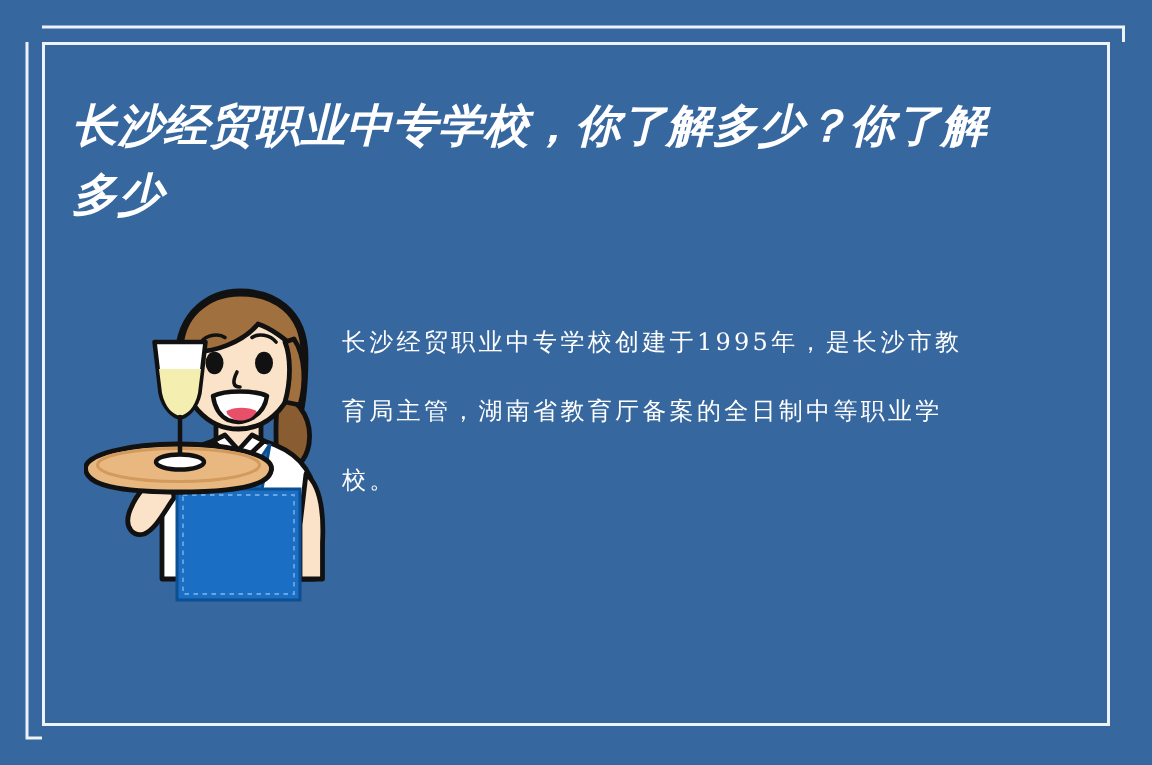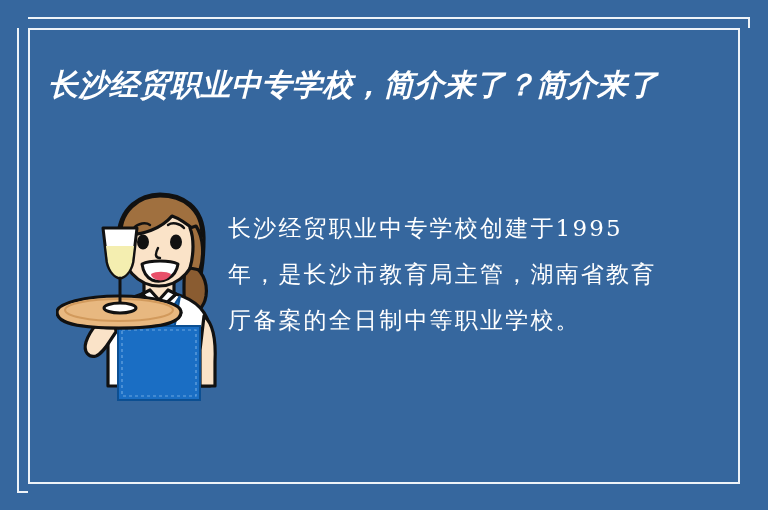--- a/index.html
+++ b/index.html
@@ -83,38 +83,38 @@
     height: 215px;
   }
   
   .body-text {
     position: absolute;
     left: 228px;
     top: 205px;
     width: 430px;
     color: #ffffff;
     font-family: "DejaVu Serif", serif;
-    font-size: 23px;
+    font-size: 16px;
     line-height: 46px;
     letter-spacing: 2.2px;
     text-align: left;
     white-space: pre-wrap;
   }
 </style>
 </head>
 <body>
 
 <div id="poster">
 
   <div class="frame-outer"></div>
   <div class="frame-outer-mask"></div>
   <div class="frame-inner"></div>
   <div class="frame-inner-mask"></div>
 
-  <div class="title">长沙经贸职业中专学校，简介来了？简介来了</div>
+  <div class="title">长沙经贸职业中专学校，你了解多少？你了解多少</div>
 
   <div class="illustration">
     <svg viewBox="0 0 190 215" width="190" height="215" xmlns="http://www.w3.org/2000/svg">
       <g stroke="#111111" stroke-width="3.2" stroke-linejoin="round" stroke-linecap="round">
 
         <path d="M62 50 C62 16 86 4 104 4 C126 4 148 16 148 48
                  C148 66 146 84 142 96 L132 96 C136 78 136 60 132 50 Z" fill="#a0703f"></path>
 
         <path d="M132 74 C146 78 152 92 150 106 C148 118 140 124 134 122
                  C128 120 128 108 128 98 C128 88 128 80 132 74 Z" fill="#8a5c31"></path>

